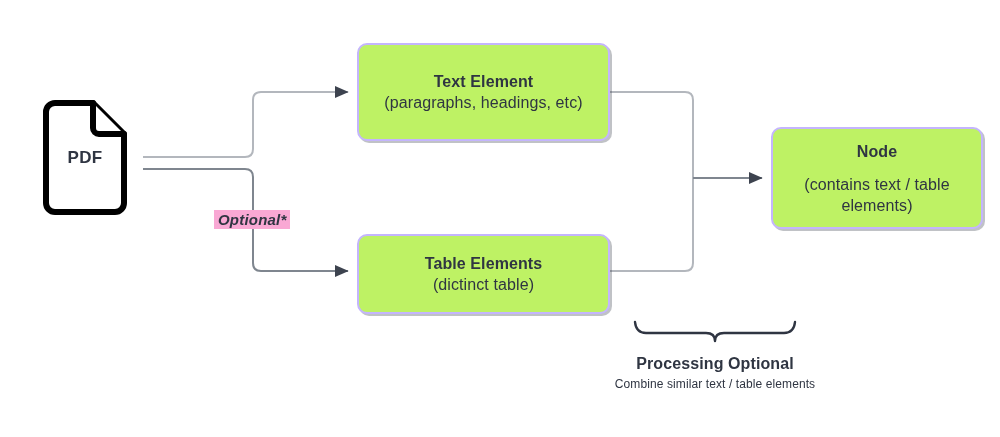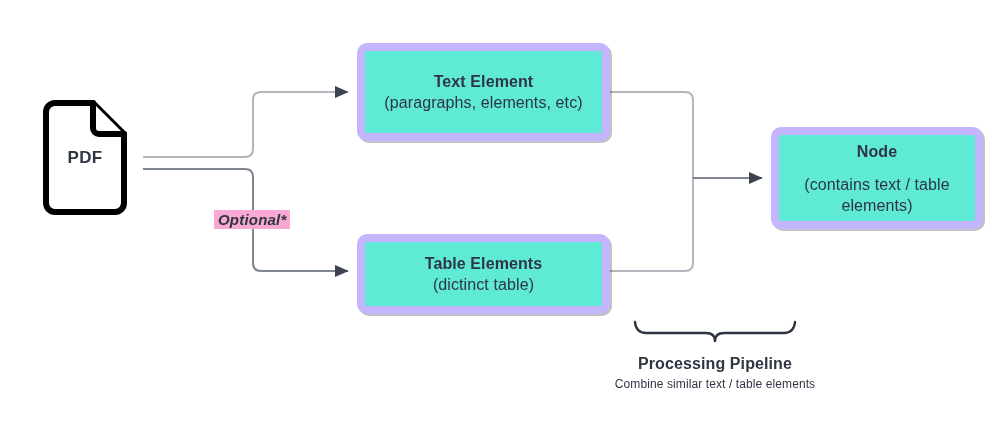--- a/index.html
+++ b/index.html
@@ -21,22 +21,22 @@
     position: absolute;
     left: 0;
     top: 0;
     width: 1000px;
     height: 437px;
   }
   
   .node-box {
     position: absolute;
     box-sizing: border-box;
-    background: #5eead4;
-    border: 8px solid #c4b5fd;
+    background: #bef264;
+    border: 2px solid #c4b5fd;
     border-radius: 10px;
     box-shadow: 2px 2px 0 rgba(47, 53, 66, 0.30);
     display: flex;
     flex-direction: column;
     align-items: center;
     justify-content: center;
     text-align: center;
     color: #2f3542;
   }
   .node-title {
@@ -176,31 +176,31 @@
                L 14 114
                A 9 9 0 0 1 5 105
                Z" fill="#ffffff" stroke="#000000" stroke-width="6" stroke-linejoin="round"></path>
       <path d="M 52 5 L 52 30 A 6 6 0 0 0 58 36 L 83 36" fill="#ffffff" stroke="#000000" stroke-width="6" stroke-linejoin="round" stroke-linecap="round"></path>
     </svg>
     <div id="pdf-label">PDF</div>
   </div>
 
   <div class="node-box" id="box-text-element">
     <div class="node-title">Text Element</div>
-    <div class="node-sub">(paragraphs, elements, etc)</div>
+    <div class="node-sub">(paragraphs, headings, etc)</div>
   </div>
 
   <div class="node-box" id="box-table-elements">
     <div class="node-title">Table Elements</div>
     <div class="node-sub">(dictinct table)</div>
   </div>
 
   <div class="node-box" id="box-node">
     <div class="node-title">Node</div>
     <div class="node-sub">(contains text / table elements)</div>
   </div>
 
   <div class="free-label" id="optional-label">Optional*</div>
 
-  <div class="free-label" id="pipeline-title">Processing Pipeline</div>
+  <div class="free-label" id="pipeline-title">Processing Optional</div>
   <div class="free-label" id="pipeline-sub">Combine similar text / table elements</div>
 
 </div>
 
 </body></html>

